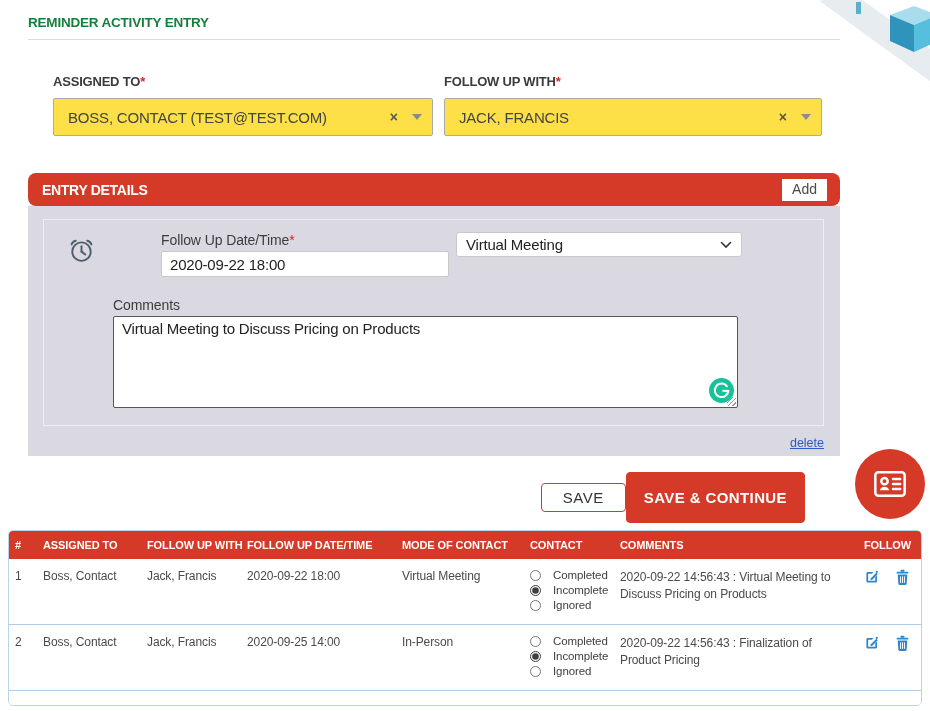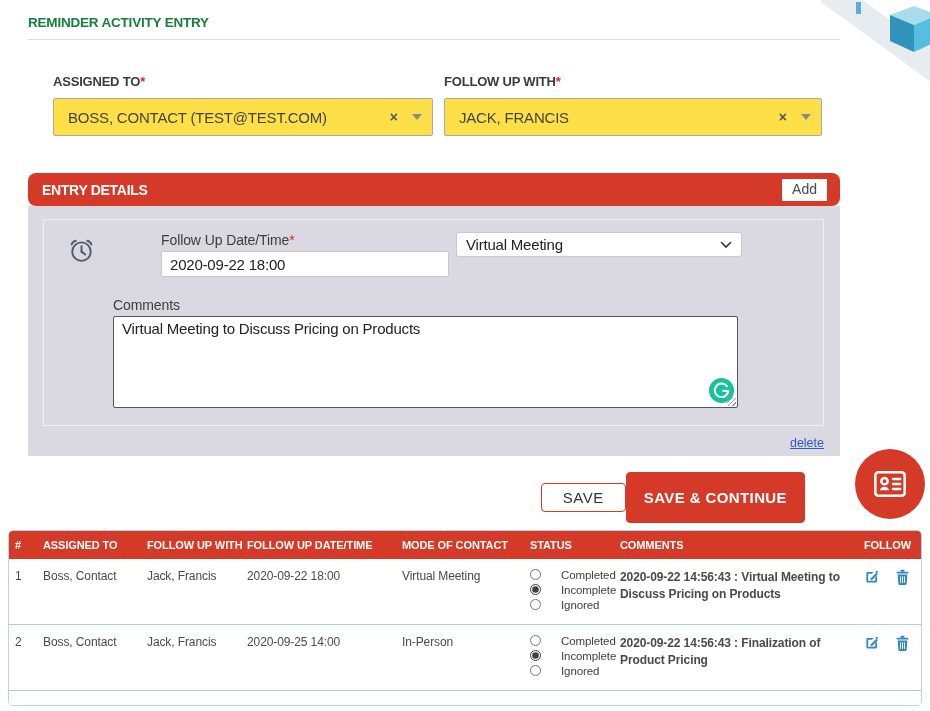--- a/index.html
+++ b/index.html
@@ -75,24 +75,24 @@
   
   .table-wrap { position:absolute; left:8px; top:530px; width:914px; border:1px solid #b9d3e8;
                 border-radius:5px; overflow:hidden; background:#fff; }
   table { width:100%; border-collapse:collapse; table-layout:fixed; }
   col.c0{width:28px} col.c1{width:104px} col.c2{width:100px} col.c3{width:155px}
   col.c4{width:128px} col.c5{width:90px} col.c6{width:244px} col.c7{width:63px}
   thead th { background:var(--accent,#d43a27); color:#fff; font-size:11px; font-weight:700;
              letter-spacing:-0.1px; text-align:left; padding:8px 6px; white-space:nowrap; }
   tbody td { font-size:12px; color:#4a4a4a; vertical-align:top; padding:10px 6px; letter-spacing:-0.1px; }
   tbody tr + tr td { border-top:1px solid #aecde6; }
-  .radio-option { display:flex; align-items:flex-start; gap:20px; margin-bottom:3px; font-size:11.5px;
+  .radio-option { display:flex; align-items:flex-end; gap:12px; margin-bottom:3px; font-size:11.5px;
                   color:#3f3f3f; cursor:pointer; }
   .radio-option input { width:11px; height:11px; margin:0; accent-color:#3f3f3f; cursor:pointer; }
-  .comments-cell { line-height:1.45;font-weight:bold; }
+  .comments-cell { line-height:1.45; }
   .action-cell { white-space:nowrap; }
   .icon-btn { display:inline-block; vertical-align:top; cursor:pointer; }
   .icon-btn + .icon-btn { margin-left:12px; }
   .table-footer { height:15px; border-top:1px solid #aecde6; background:#fff; }
 </style>
 </head>
 <body>
 
 <div id="app">
 
@@ -200,21 +200,21 @@
           <col class="c6">
           <col class="c7">
       </colgroup>
       <thead>
         <tr id="header-row">
             <th>#</th>
             <th>ASSIGNED TO</th>
             <th>FOLLOW UP WITH</th>
             <th>FOLLOW UP DATE/TIME</th>
             <th>MODE OF CONTACT</th>
-            <th>STATUS</th>
+            <th>CONTACT</th>
             <th>COMMENTS</th>
             <th>FOLLOW</th>
           </tr>
       </thead>
       <tbody id="rows-host">
   <tr>
     <td>1</td>
     <td>Boss, Contact</td>
     <td>Jack, Francis</td>
     <td>2020-09-22 18:00</td>

